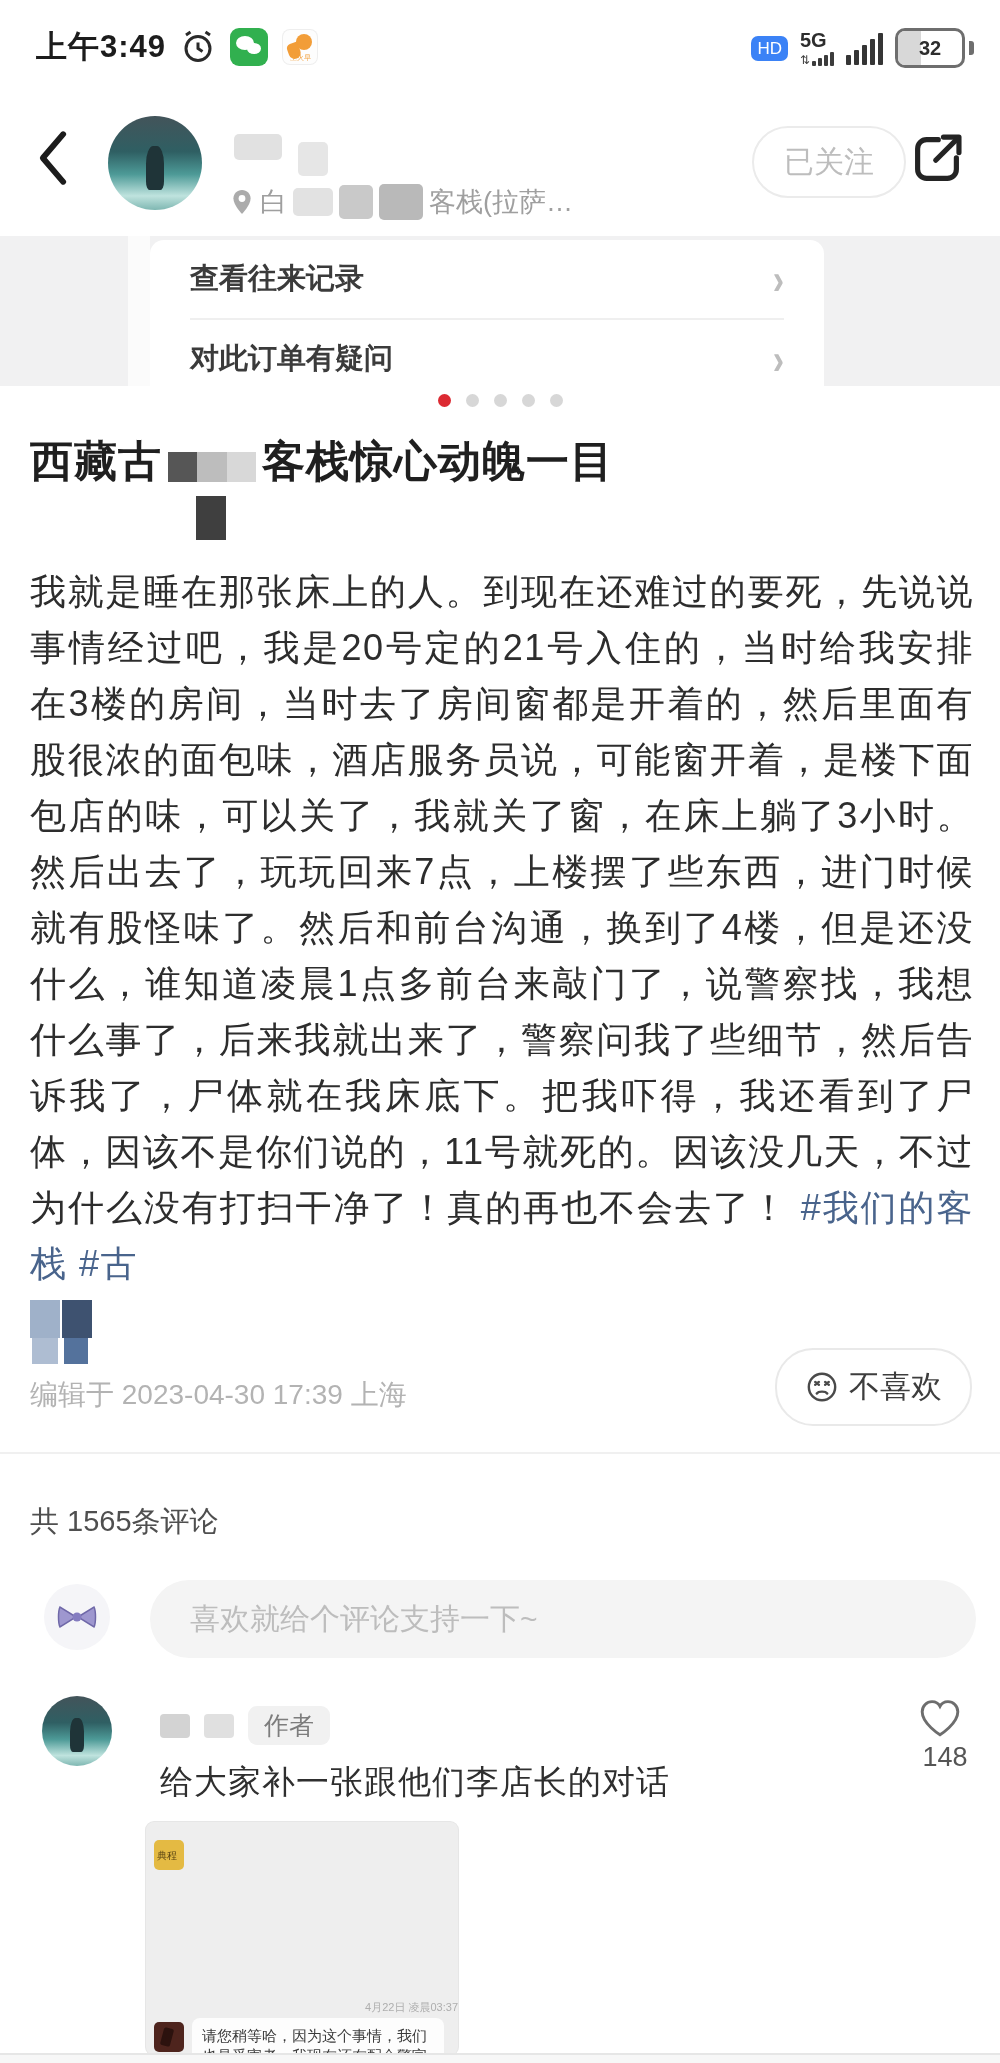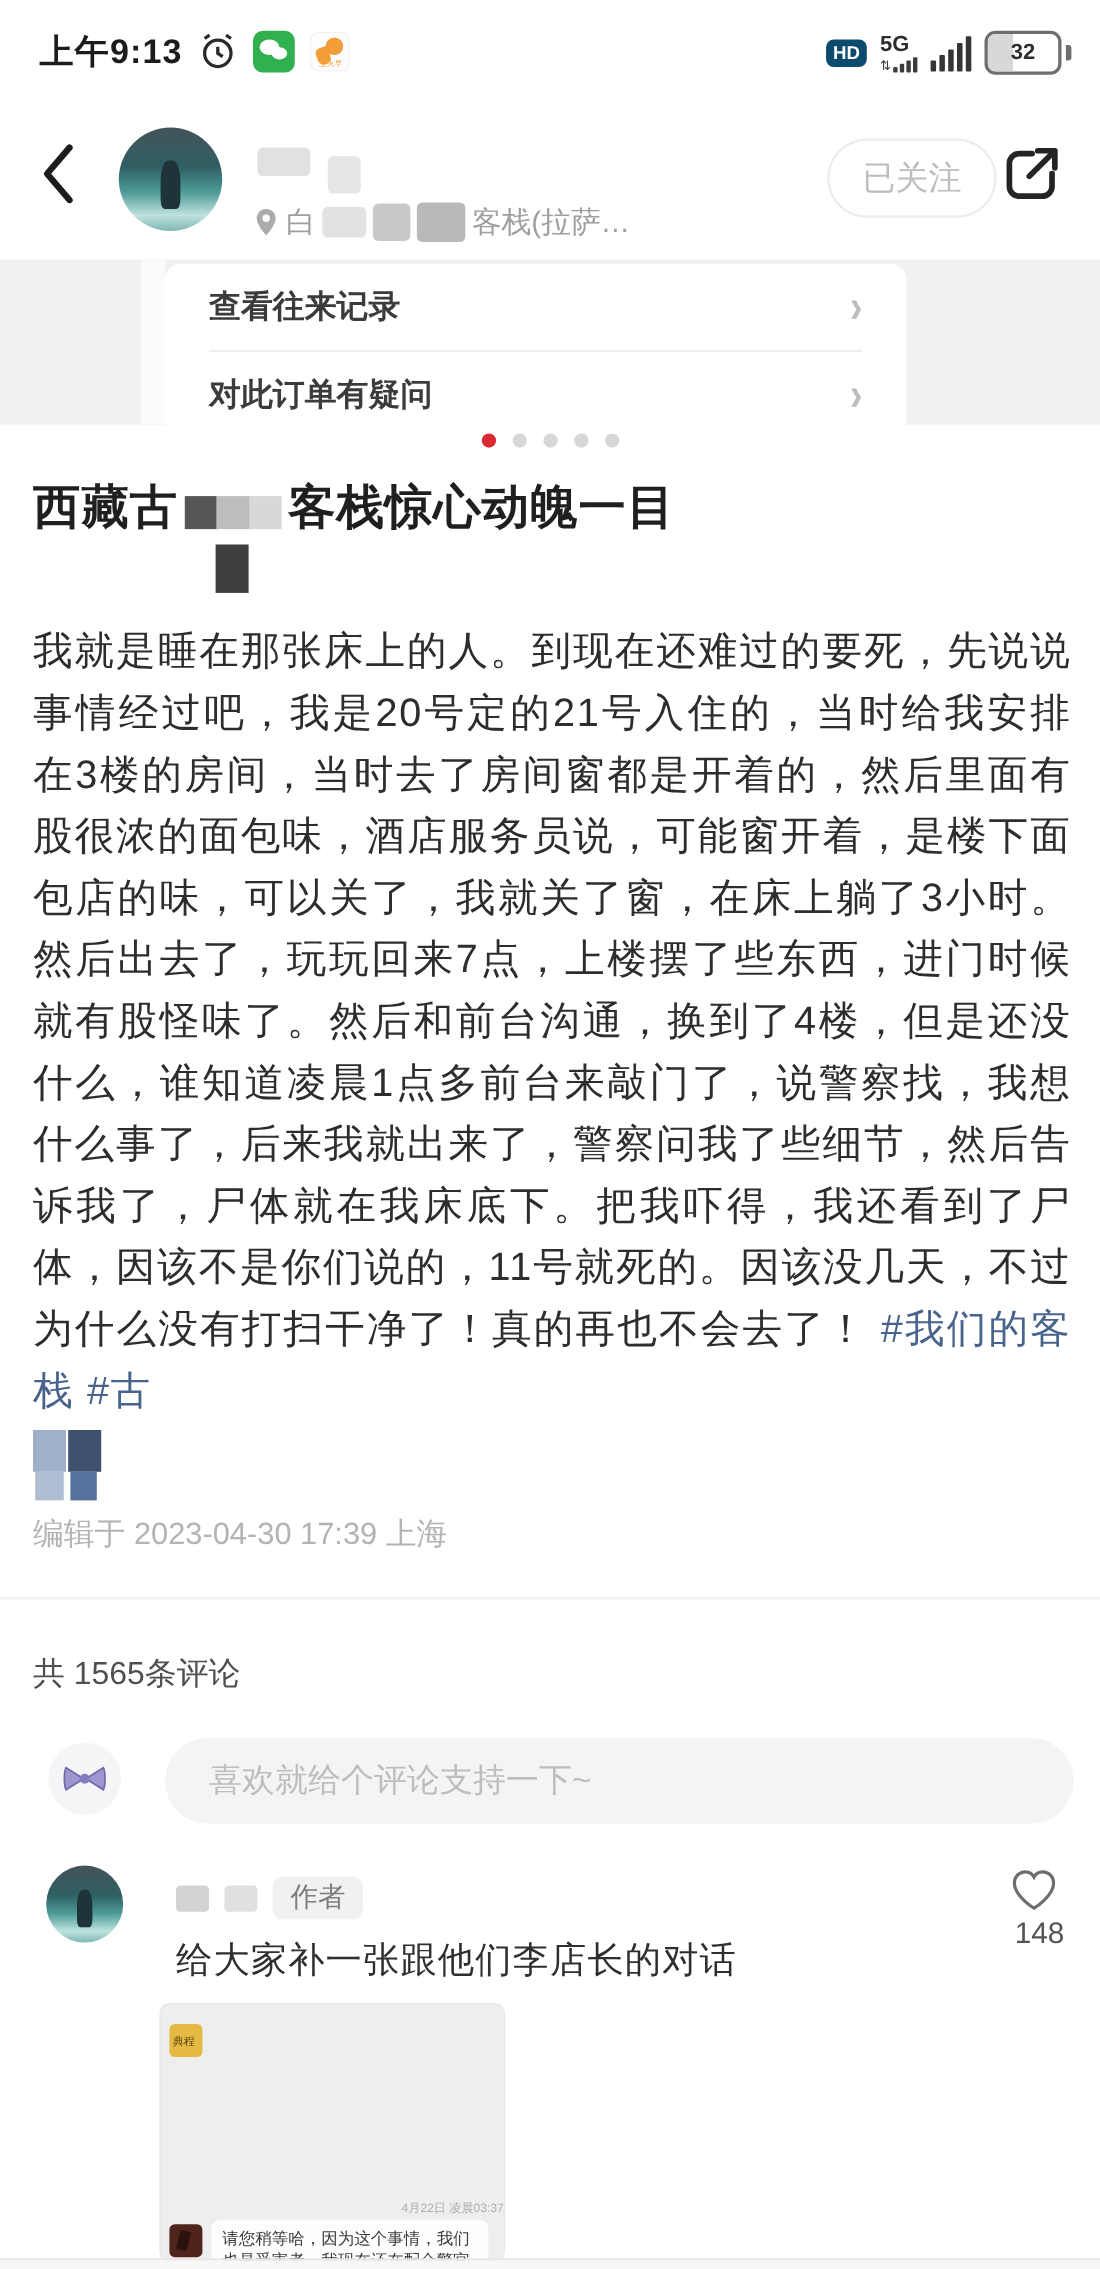--- a/index.html
+++ b/index.html
@@ -4,21 +4,21 @@
 <style>
   html,body{margin:0;padding:0;}
   body{font-family:"Liberation Sans","DejaVu Sans",sans-serif;background:#ffffff;}
   .screen{position:relative;width:1000px;height:2063px;background:#ffffff;overflow:hidden;}
 
   
   .statusbar{position:absolute;top:20px;left:0;width:1000px;height:60px;}
   .sb-left{position:absolute;left:36px;top:6px;display:flex;align-items:center;gap:14px;}
   .sb-time{font-size:31px;font-weight:bold;color:#1c1c1c;letter-spacing:1px;}
   .sb-right{position:absolute;right:26px;top:8px;display:flex;align-items:center;gap:12px;}
-  .hd-badge{background:#0c4a6e;color:#fff;font-size:17px;font-weight:bold;border-radius:7px;padding:4px 6px;line-height:1;}
+  .hd-badge{background:#3b82f6;color:#fff;font-size:17px;font-weight:normal;border-radius:7px;padding:4px 6px;line-height:1;}
   .net-group{display:flex;flex-direction:column;align-items:flex-start;line-height:1;}
   .net-5g{font-size:20px;font-weight:bold;color:#2d2d2d;margin-bottom:2px;}
   .mini-sig{display:flex;align-items:flex-end;gap:2px;}
   .mini-sig i{display:block;width:4px;background:#3c3c3c;border-radius:1px;}
   .arrows{font-size:12px;color:#3c3c3c;margin-right:2px;letter-spacing:-2px;}
   .big-sig{display:flex;align-items:flex-end;gap:3px;height:34px;}
   .big-sig i{display:block;width:5px;background:#353535;border-radius:1px;}
   .battery{position:relative;width:64px;height:34px;border:3px solid #6e6e6e;border-radius:10px;display:flex;align-items:center;justify-content:center;background:#fff;overflow:hidden;}
   .battery .fill{position:absolute;left:0;top:0;bottom:0;width:36%;background:#d8d8d8;}
   .battery .lvl{position:relative;font-size:20px;font-weight:bold;color:#2e2e2e;}
@@ -113,21 +113,21 @@
 
   svg{display:block;}
 </style>
 </head>
 <body>
 
 <div class="screen">
 
   <div class="statusbar">
     <div class="sb-left">
-      <span class="sb-time">上午9:13</span>
+      <span class="sb-time">上午3:49</span>
       <span>
         <svg width="36" height="36" viewBox="0 0 24 24" fill="none" stroke="#2a2a2a" stroke-width="2">
           <circle cx="12" cy="13" r="8"></circle>
             <path d="M12 9v4l3 2"></path>
           <path d="M4 4l3-2M20 4l-3-2"></path>
         </svg>
       </span>
       <span class="wx-icon">
           <span class="b1"></span>
           <span class="b2"></span>
@@ -229,20 +229,31 @@
         </span><span class="tail"></span></span><span>客栈惊心动魄一目</span>
   </h1>
 
   <p class="post-body" style="margin:0;">
     <span>我就是睡在那张床上的人。到现在还难过的要死，先说说事情经过吧，我是20号定的21号入住的，当时给我安排在3楼的房间，当时去了房间窗都是开着的，然后里面有股很浓的面包味，酒店服务员说，可能窗开着，是楼下面包店的味，可以关了，我就关了窗，在床上躺了3小时。然后出去了，玩玩回来7点，上楼摆了些东西，进门时候就有股怪味了。然后和前台沟通，换到了4楼，但是还没什么，谁知道凌晨1点多前台来敲门了，说警察找，我想什么事了，后来我就出来了，警察问我了些细节，然后告诉我了，尸体就在我床底下。把我吓得，我还看到了尸体，因该不是你们说的，11号就死的。因该没几天，不过为什么没有打扫干净了！真的再也不会去了！</span><span class="tag"> #我们的客栈 #古</span><br>
     <span class="mosaic-sm"><i class="a"></i><i class="b"></i><i class="c"></i><i class="d"></i></span>
   </p>
 
   <div class="meta-row">
     <span class="edited">编辑于 2023-04-30 17:39 上海</span>
+    <div class="dislike-btn">
+      <span>
+        <svg width="34" height="34" viewBox="0 0 24 24" fill="none" stroke="#4a4a4a" stroke-width="1.7" stroke-linecap="round">
+          <circle cx="12" cy="12" r="9.3"></circle>
+          <path d="M7.2 8.4l2.6 2M9.8 8.4l-2.6 2"></path>
+          <path d="M14.2 8.4l2.6 2M16.8 8.4l-2.6 2"></path>
+          <path d="M8.3 16.6c1.2-1.8 6.2-1.8 7.4 0"></path>
+        </svg>
+      </span>
+      <span>不喜欢</span>
+    </div>
   </div>
 
   <div class="big-divider"></div>
 
   <div class="comment-count">共 1565条评论</div>
 
   <div class="input-row">
     <div class="input-avatar">
       <svg width="40" height="30" viewBox="0 0 40 30">
         <path d="M19 15 3 5c-2 4-2 16 0 20z" fill="#9e97cf" stroke="#6f68a8" stroke-width="1.5"></path>

